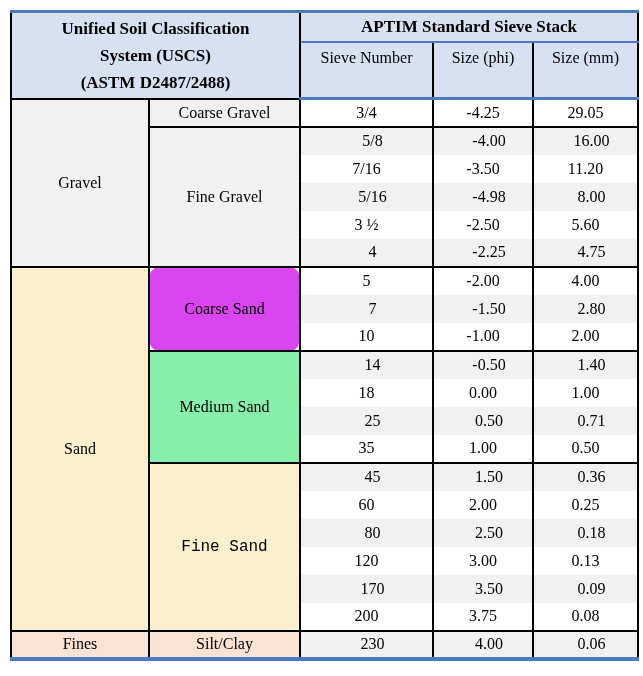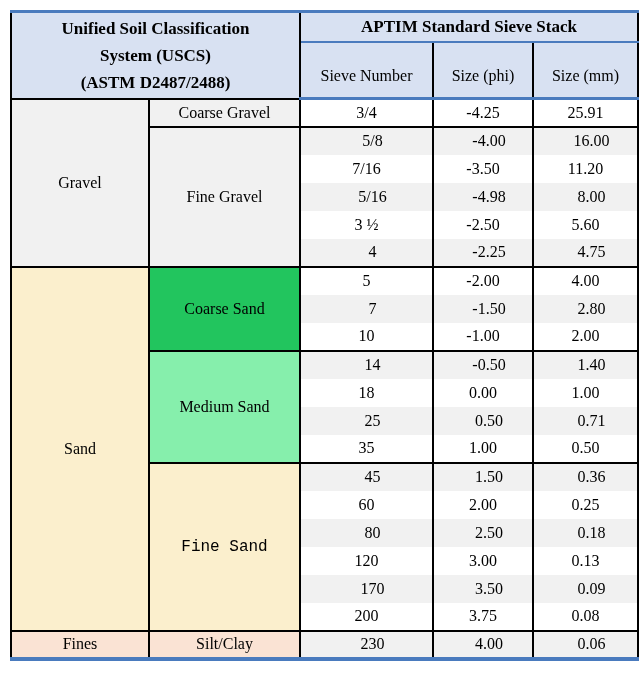--- a/index.html
+++ b/index.html
@@ -51,21 +51,21 @@
   th.aptim {
     height: 30px;
     border-bottom: 2px solid var(--accent);
     vertical-align: middle;
   }
   tr.h2 th {
     height: 57px;
     font-weight: normal;
     font-size: 16px;
     vertical-align: top;
-    padding-top: 24px;
+    padding-top: 6px;
     border-bottom: 3px solid var(--accent);
     border-left: 2px solid var(--border-dark);
   }
   tbody tr { height: 28px; }
   tbody td {
     font-size: 16px;
     text-align: center;
     vertical-align: middle;
   }
   td.col-sub, td.col-a, td.col-b, td.col-c { border-left: 2px solid var(--border-dark); }
@@ -99,21 +99,21 @@
         <th>Size (phi)</th>
         <th>Size (mm)</th>
       </tr>
     </thead>
     <tbody id="tbody">
         <tr class="group-start">
           <td rowspan="6" class="col-cat" style="background: rgb(241, 241, 241);">Gravel</td>
           <td rowspan="1" class="col-sub" style="background: rgb(241, 241, 241);">Coarse Gravel</td>
           <td class="col-a even">3/4</td>
           <td class="col-b even">-4.25</td>
-          <td class="col-c even">25.91</td>
+          <td class="col-c even">29.05</td>
         </tr>
         <tr class="group-start">
           <td rowspan="5" class="col-sub" style="background: rgb(241, 241, 241);">Fine Gravel</td>
           <td class="col-a odd">5/8</td>
           <td class="col-b odd">-4.00</td>
           <td class="col-c odd">16.00</td>
         </tr>
         <tr>
           <td class="col-a even">7/16</td>
           <td class="col-b even">-3.50</td>
@@ -129,21 +129,21 @@
           <td class="col-b even">-2.50</td>
           <td class="col-c even">5.60</td>
         </tr>
         <tr>
           <td class="col-a odd">4</td>
           <td class="col-b odd">-2.25</td>
           <td class="col-c odd">4.75</td>
         </tr>
         <tr class="group-start">
           <td rowspan="13" class="col-cat" style="background: rgb(251, 239, 205);">Sand</td>
-          <td rowspan="3" class="col-sub" style="background: #22c55e;">Coarse Sand</td>
+          <td rowspan="3" class="col-sub" style="background: #d946ef; border-radius: 11px;">Coarse Sand</td>
           <td class="col-a even">5</td>
           <td class="col-b even">-2.00</td>
           <td class="col-c even">4.00</td>
         </tr>
         <tr>
           <td class="col-a odd">7</td>
           <td class="col-b odd">-1.50</td>
           <td class="col-c odd">2.80</td>
         </tr>
         <tr>

